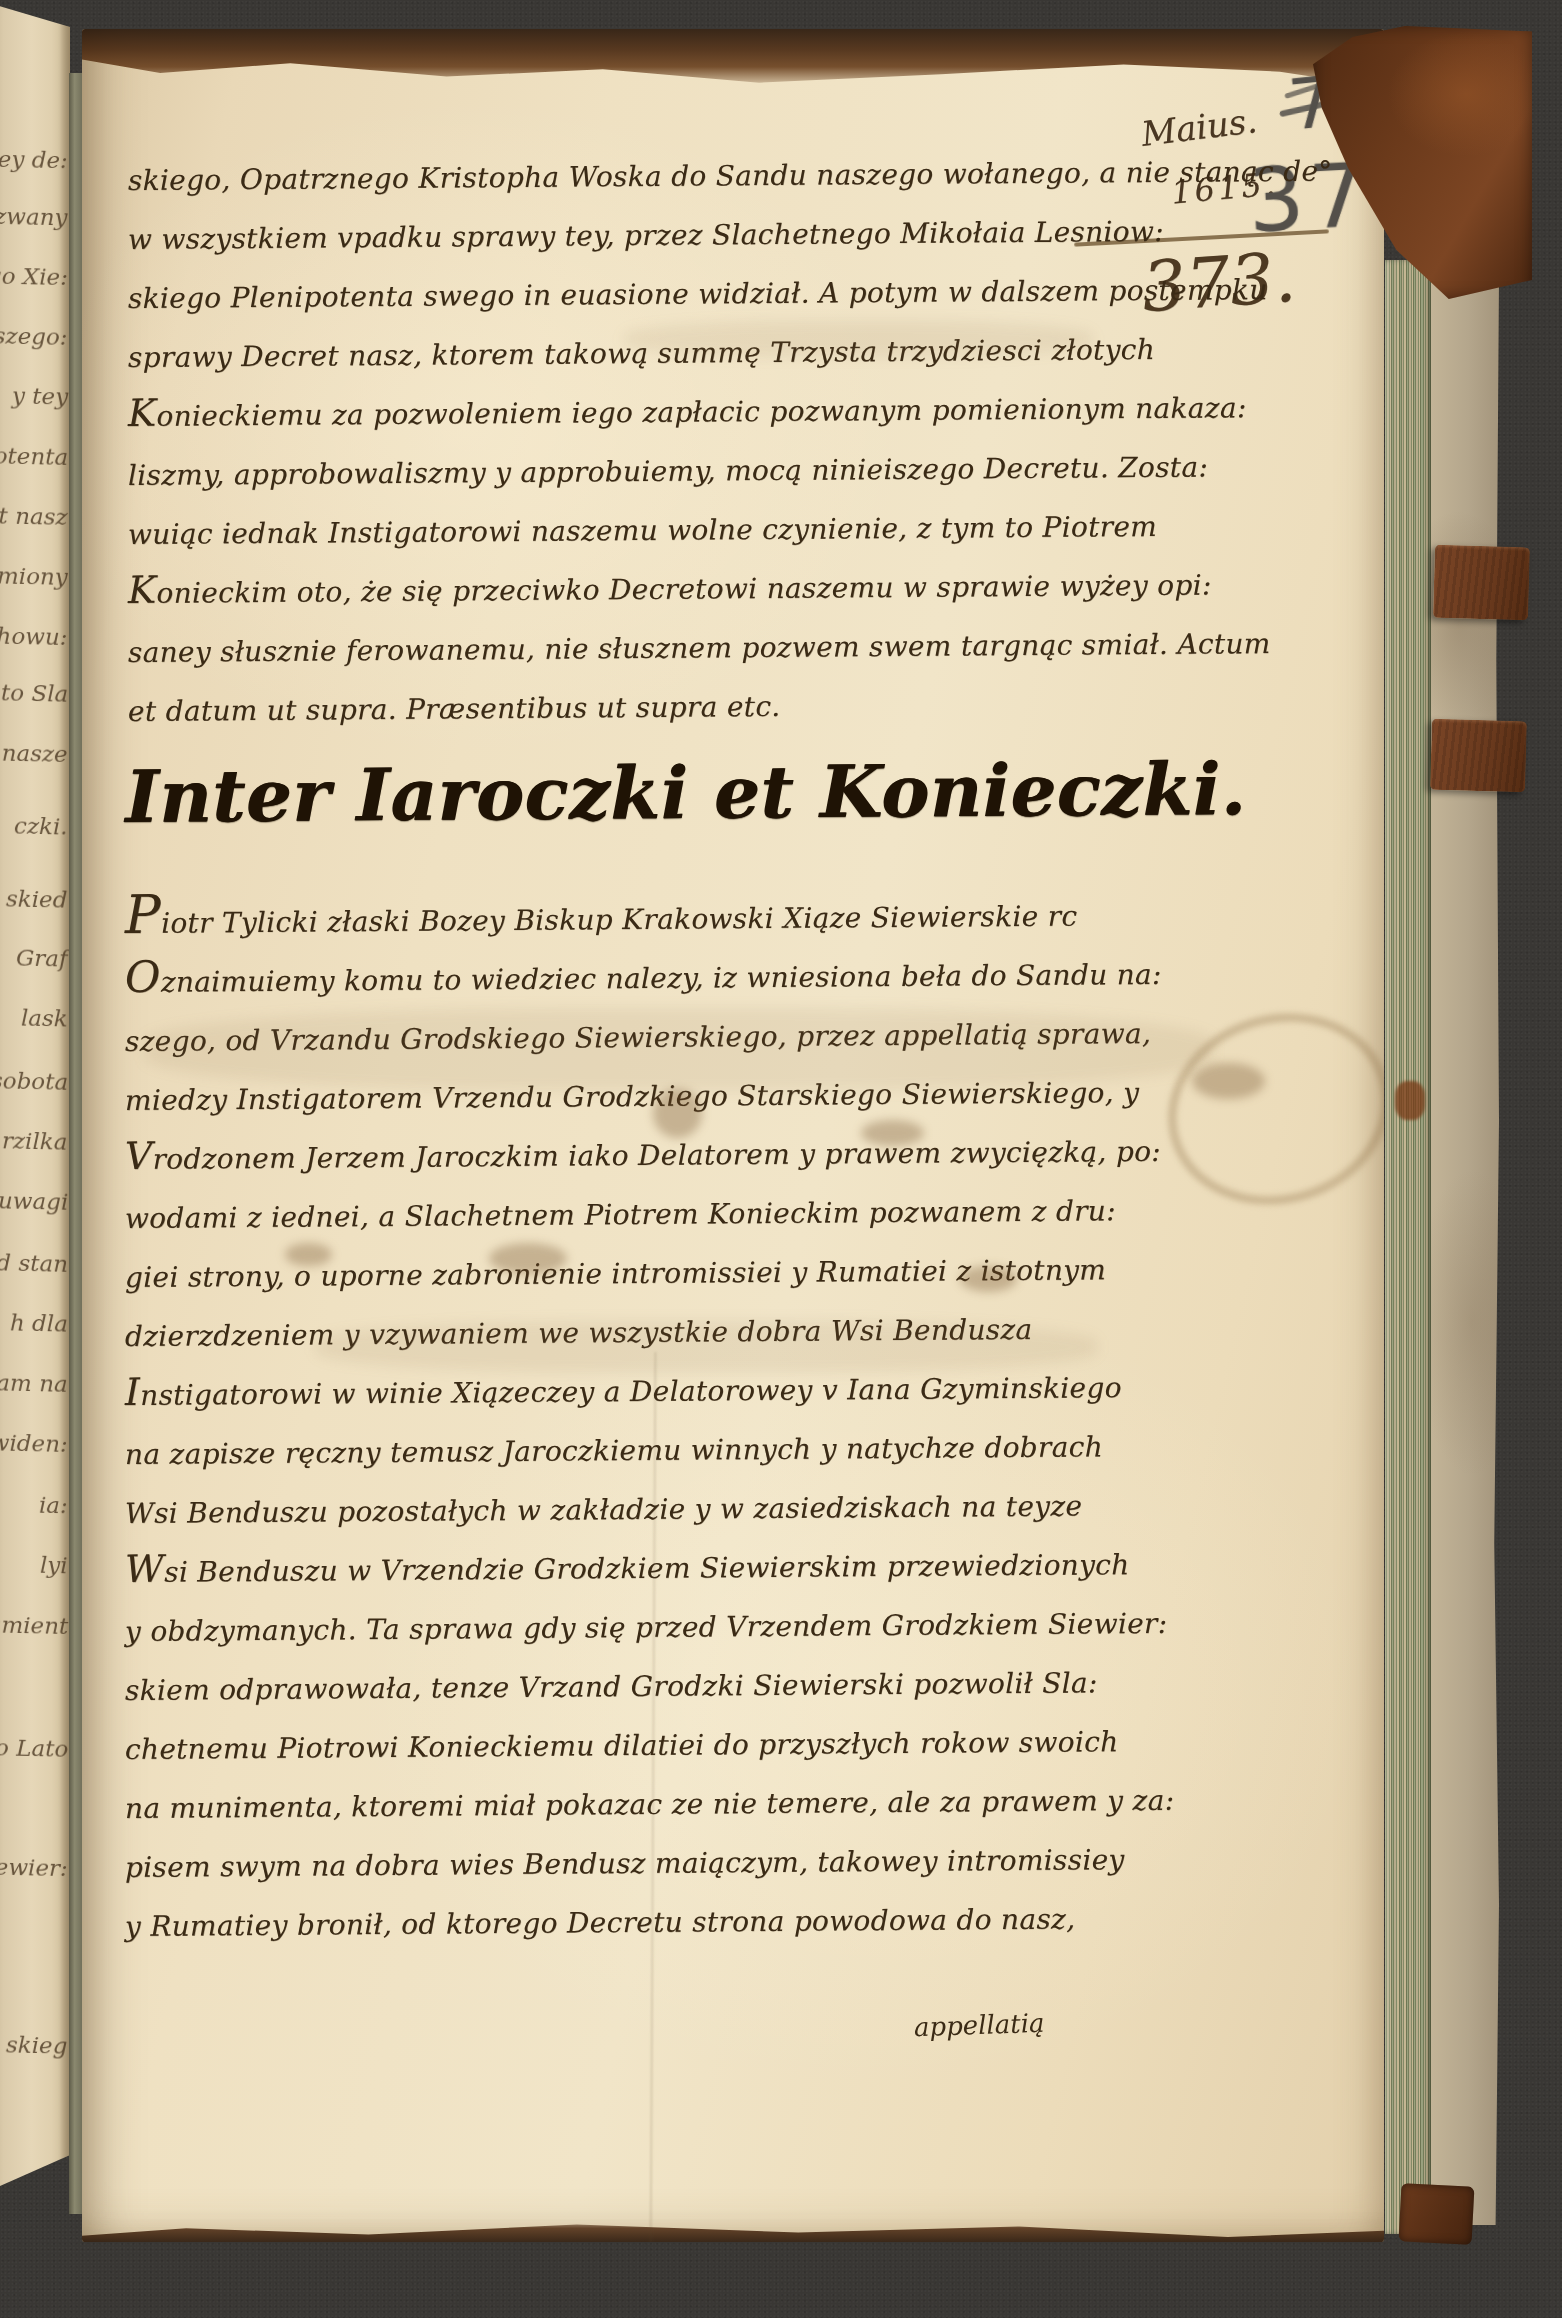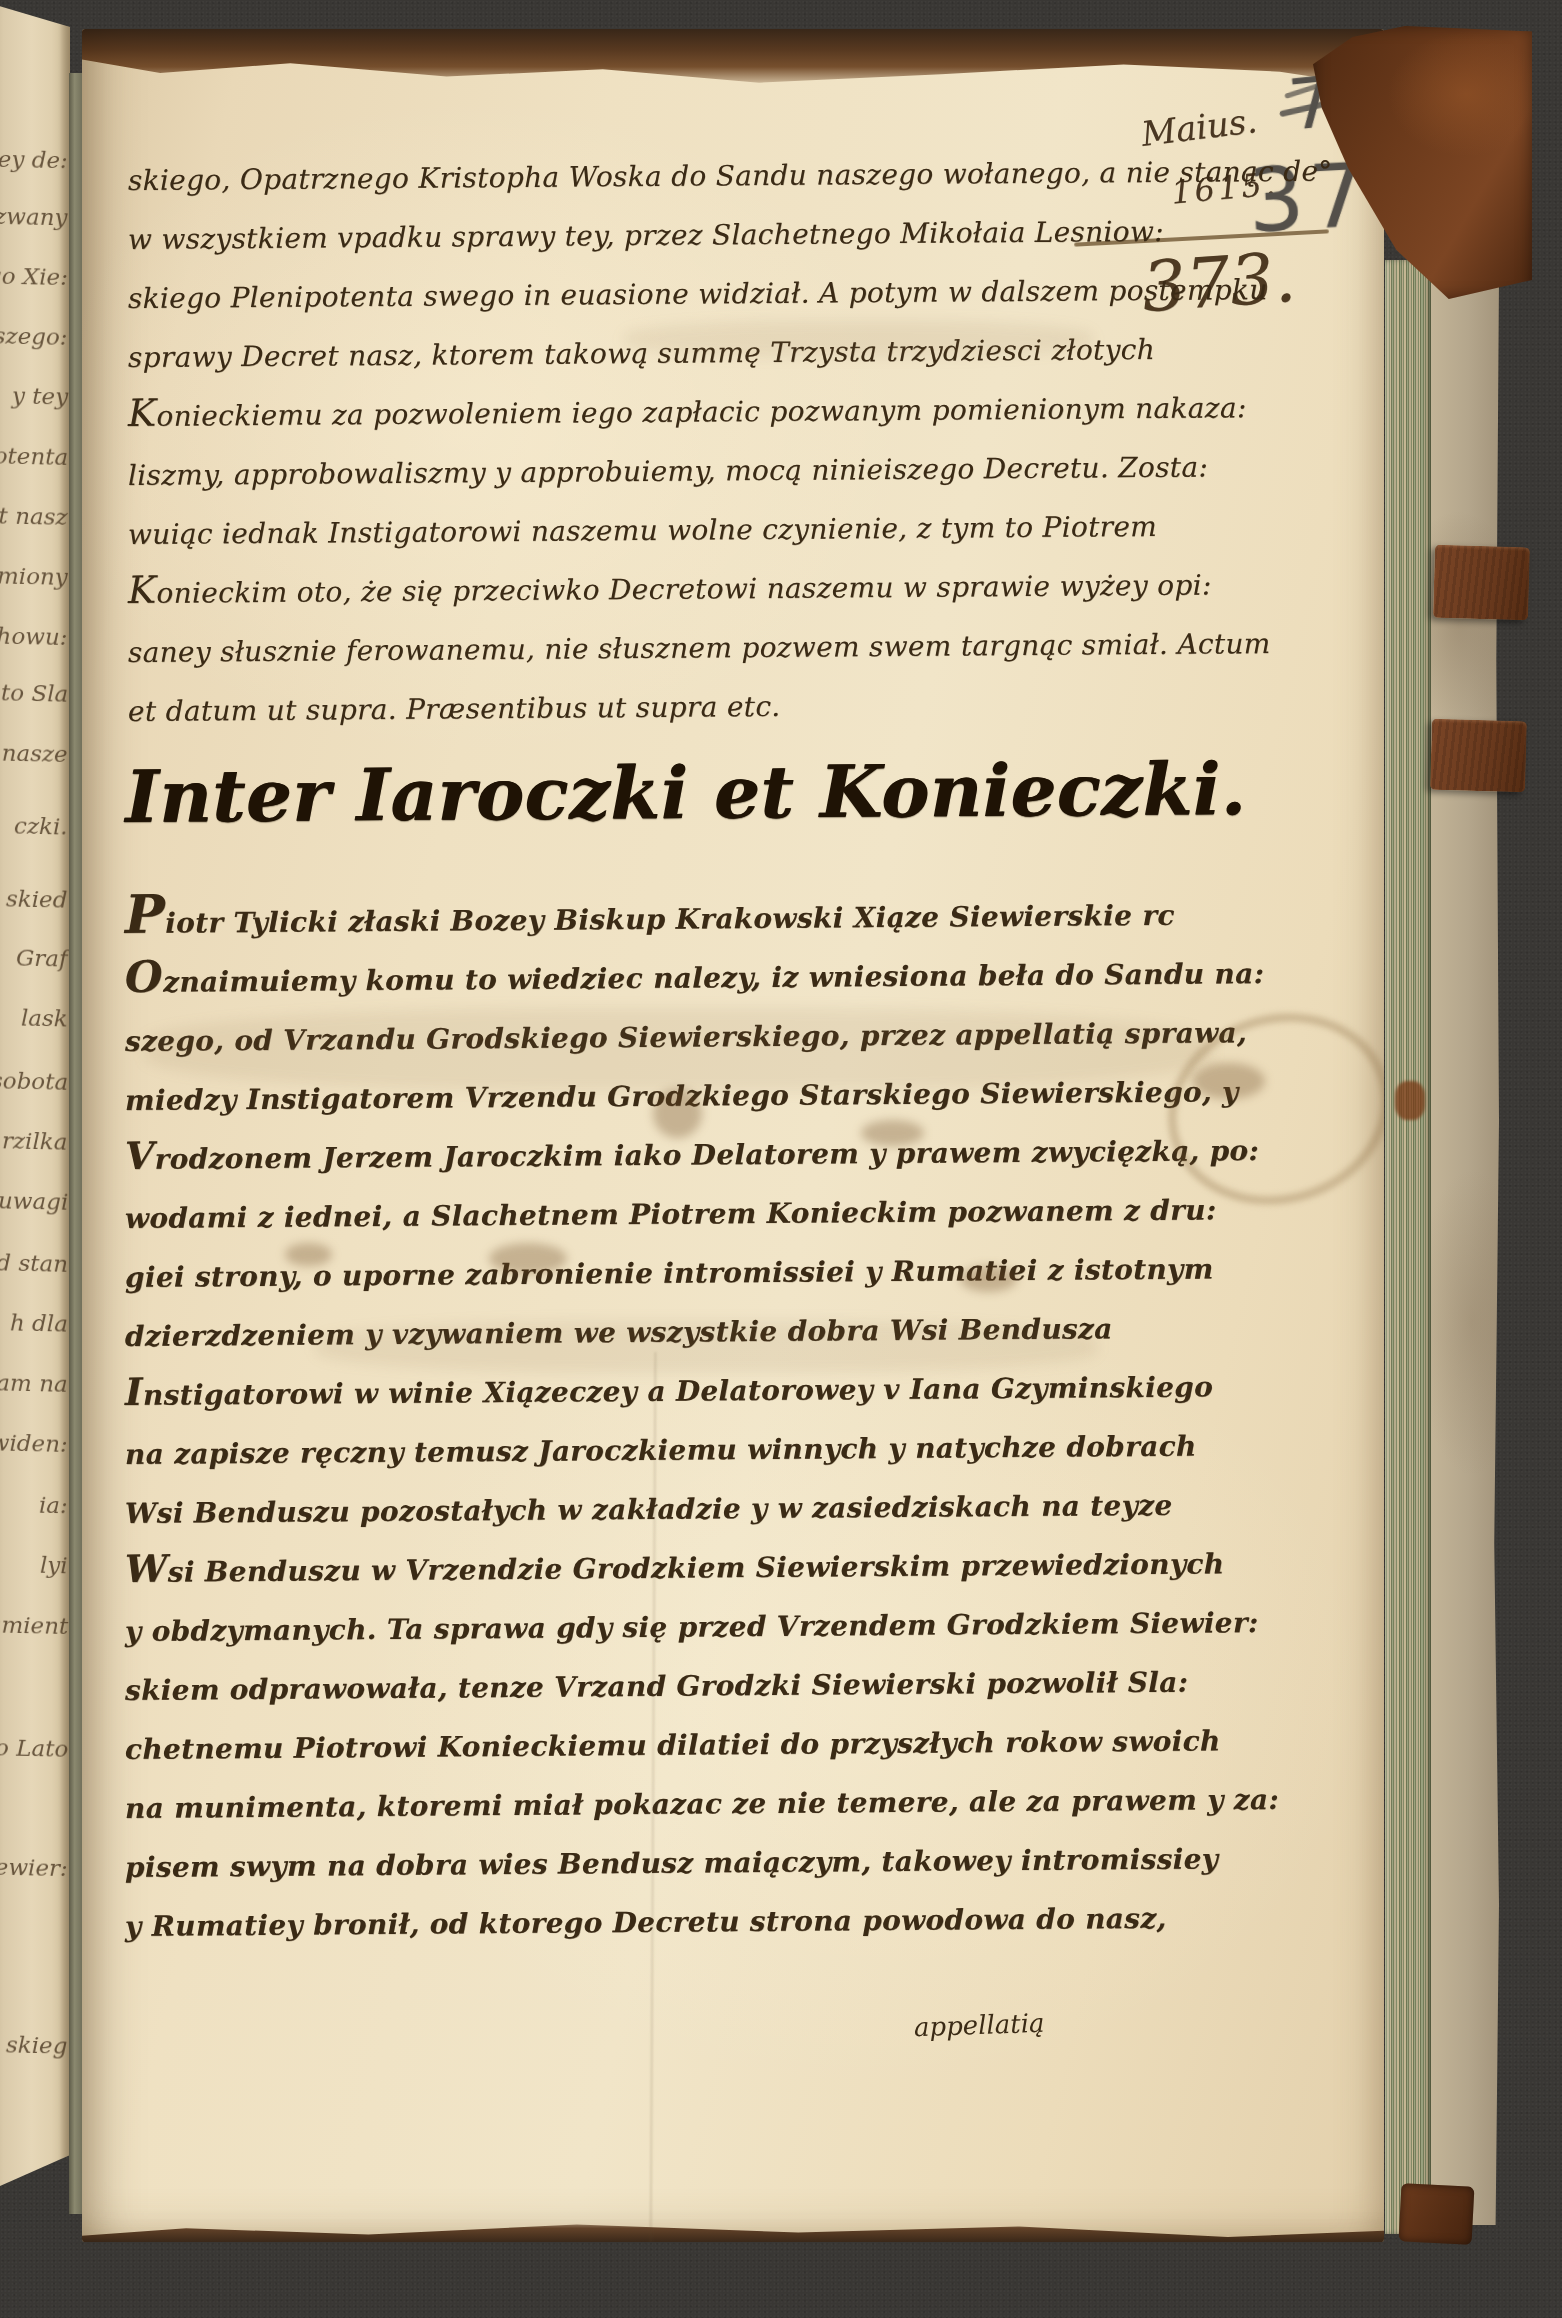--- a/index.html
+++ b/index.html
@@ -212,21 +212,21 @@
       <div class="line">skiego Plenipotenta swego in euasione widział. A potym w dalszem postempku</div>
       <div class="line">sprawy Decret nasz, ktorem takową summę Trzysta trzydziesci złotych</div>
       <div class="line">Konieckiemu za pozwoleniem iego zapłacic pozwanym pomienionym nakaza:</div>
       <div class="line">liszmy, approbowaliszmy y approbuiemy, mocą ninieiszego Decretu. Zosta:</div>
       <div class="line">wuiąc iednak Instigatorowi naszemu wolne czynienie, z tym to Piotrem</div>
       <div class="line">Konieckim oto, że się przeciwko Decretowi naszemu w sprawie wyżey opi:</div>
       <div class="line">saney słusznie ferowanemu, nie słusznem pozwem swem targnąc smiał. Actum</div>
       <div class="line">et datum ut supra. Præsentibus ut supra etc.</div>
     </div>
   <h1 class="heading">Inter Iaroczki et Konieczki.</h1>
-  <div class="par" id="p2" style="left:35px; top:865px;font-weight:bold;">
+  <div class="par" id="p2" style="left:35px; top:865px;">
       <div class="line">Piotr Tylicki złaski Bozey Biskup Krakowski Xiąze Siewierskie rc</div>
       <div class="line">Oznaimuiemy komu to wiedziec nalezy, iz wniesiona beła do Sandu na:</div>
       <div class="line">szego, od Vrzandu Grodskiego Siewierskiego, przez appellatią sprawa,</div>
       <div class="line">miedzy Instigatorem Vrzendu Grodzkiego Starskiego Siewierskiego, y</div>
       <div class="line">Vrodzonem Jerzem Jaroczkim iako Delatorem y prawem zwycięzką, po:</div>
       <div class="line">wodami z iednei, a Slachetnem Piotrem Konieckim pozwanem z dru:</div>
       <div class="line">giei strony, o uporne zabronienie intromissiei y Rumatiei z istotnym</div>
       <div class="line">dzierzdzeniem y vzywaniem we wszystkie dobra Wsi Bendusza</div>
       <div class="line">Instigatorowi w winie Xiązeczey a Delatorowey v Iana Gzyminskiego</div>
       <div class="line">na zapisze ręczny temusz Jaroczkiemu winnych y natychze dobrach</div>

